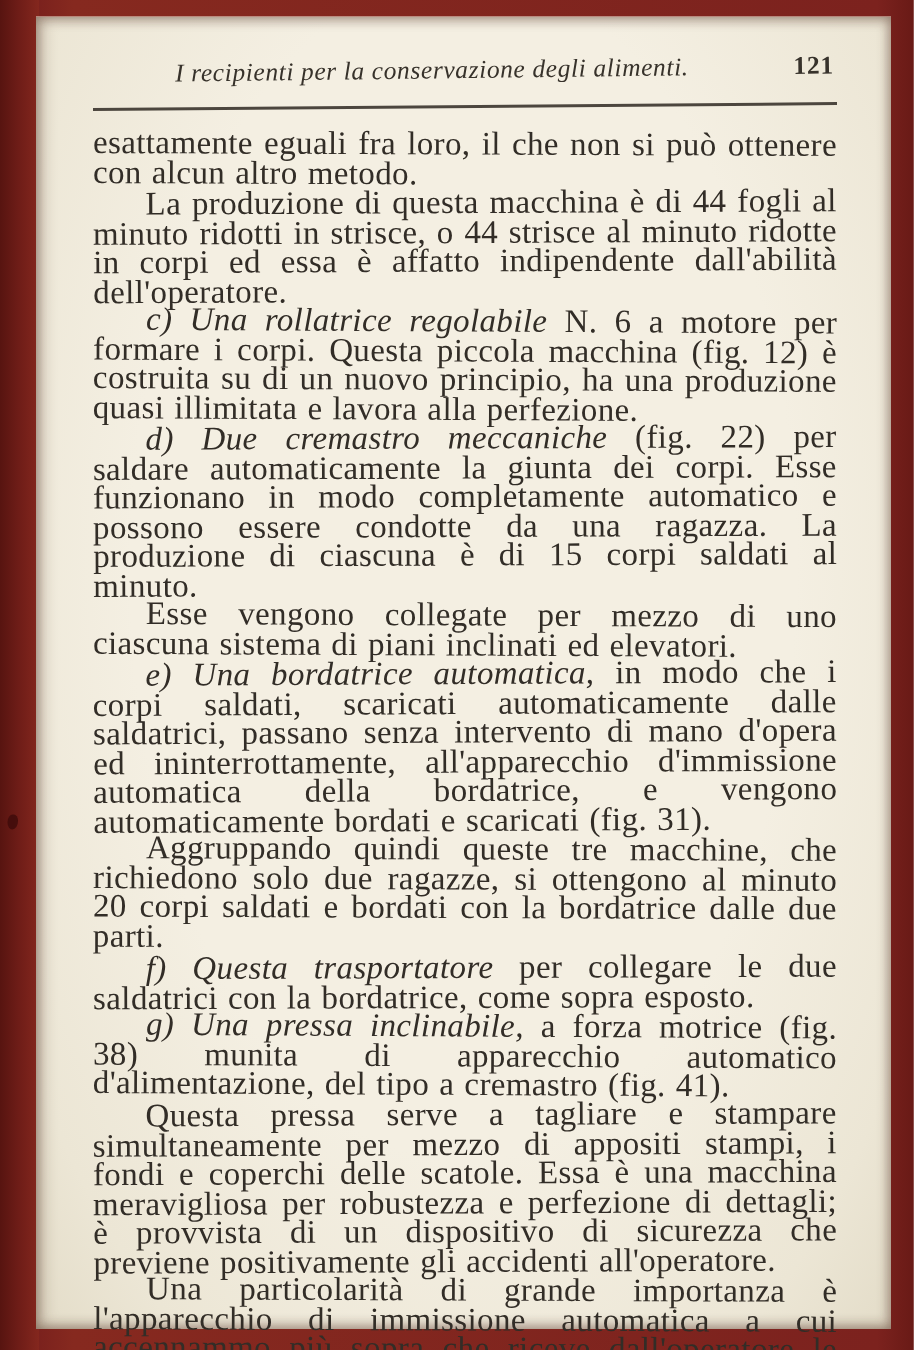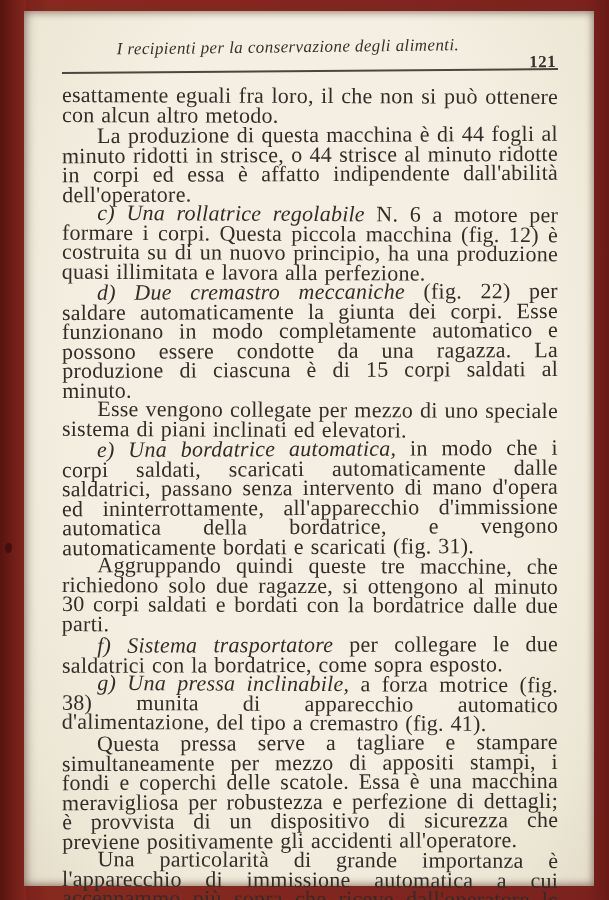--- a/index.html
+++ b/index.html
@@ -67,21 +67,21 @@
     font-style: italic;
     font-size: 17px;
     letter-spacing: 0.4px;
     color: #37322b;
     padding-right: 44px;
   }
 
   .page-number {
     position: absolute;
     right: 2px;
-    top: 18px;
+    top: 0;
     font-size: 17px;
     font-weight: bold;
     letter-spacing: 0.5px;
     color: #37322b;
   }
 
   .header-rule {
     border: none;
     border-top: 2px solid #4c463e;
     margin: 7px 0 14px 0;
@@ -138,27 +138,27 @@
     <div class="body-text">
 
       <p class="para no-indent t1"><span class="p-lead"></span><span>esattamente eguali fra loro, il che non si può ottenere con alcun altro metodo.</span></p>
 
       <p class="para t2"><span class="p-lead"></span><span>La produzione di questa macchina è di 44 fogli al minuto ridotti in strisce, o 44 strisce al minuto ridotte in corpi ed essa è affatto indipendente dall'abilità dell'operatore.</span></p>
 
       <p class="para t3"><span class="p-lead">c) Una rollatrice regolabile</span><span> N. 6 a motore per formare i corpi. Questa piccola macchina (fig. 12) è costruita su di un nuovo principio, ha una produzione quasi illimitata e lavora alla perfezione.</span></p>
 
       <p class="para t4"><span class="p-lead">d) Due cremastro meccaniche</span><span> (fig. 22) per saldare automaticamente la giunta dei corpi. Esse funzionano in modo completamente automatico e possono essere condotte da una ragazza. La produzione di ciascuna è di 15 corpi saldati al minuto.</span></p>
 
-      <p class="para t5"><span class="p-lead"></span><span>Esse vengono collegate per mezzo di uno speciale sistema di piani inclinati ed elevatori.</span></p>
+      <p class="para t5"><span class="p-lead"></span><span>Esse vengono collegate per mezzo di uno ciascuna sistema di piani inclinati ed elevatori.</span></p>
 
       <p class="para t6"><span class="p-lead">e) Una bordatrice automatica,</span><span> in modo che i corpi saldati, scaricati automaticamente dalle saldatrici, passano senza intervento di mano d'opera ed ininterrottamente, all'apparecchio d'immissione automatica della bordatrice, e vengono automaticamente bordati e scaricati (fig. 31).</span></p>
 
-      <p class="para t7"><span class="p-lead"></span><span>Aggruppando quindi queste tre macchine, che richiedono solo due ragazze, si ottengono al minuto 30 corpi saldati e bordati con la bordatrice dalle due parti.</span></p>
+      <p class="para t7"><span class="p-lead"></span><span>Aggruppando quindi queste tre macchine, che richiedono solo due ragazze, si ottengono al minuto 20 corpi saldati e bordati con la bordatrice dalle due parti.</span></p>
 
-      <p class="para t8"><span class="p-lead">f) Sistema trasportatore</span><span> per collegare le due saldatrici con la bordatrice, come sopra esposto.</span></p>
+      <p class="para t8"><span class="p-lead">f) Questa trasportatore</span><span> per collegare le due saldatrici con la bordatrice, come sopra esposto.</span></p>
 
       <p class="para t9"><span class="p-lead">g) Una pressa inclinabile,</span><span> a forza motrice (fig. 38) munita di apparecchio automatico d'alimentazione, del tipo a cremastro (fig. 41).</span></p>
 
       <p class="para t10"><span class="p-lead"></span><span>Questa pressa serve a tagliare e stampare simultaneamente per mezzo di appositi stampi, i fondi e coperchi delle scatole. Essa è una macchina meravigliosa per robustezza e perfezione di dettagli; è provvista di un dispositivo di sicurezza che previene positivamente gli accidenti all'operatore.</span></p>
 
       <p class="para t11"><span class="p-lead"></span><span>Una particolarità di grande importanza è l'apparecchio di immissione automatica a cui accennammo più sopra che riceve dall'operatore le strisce, e le avanza automaticamente verso lo stampo, permettendo così alla pressa di lavorare in modo continuo e quindi aumentandone grandemente la produzione.</span></p>
 
     </div>
   </div>
 </div>

